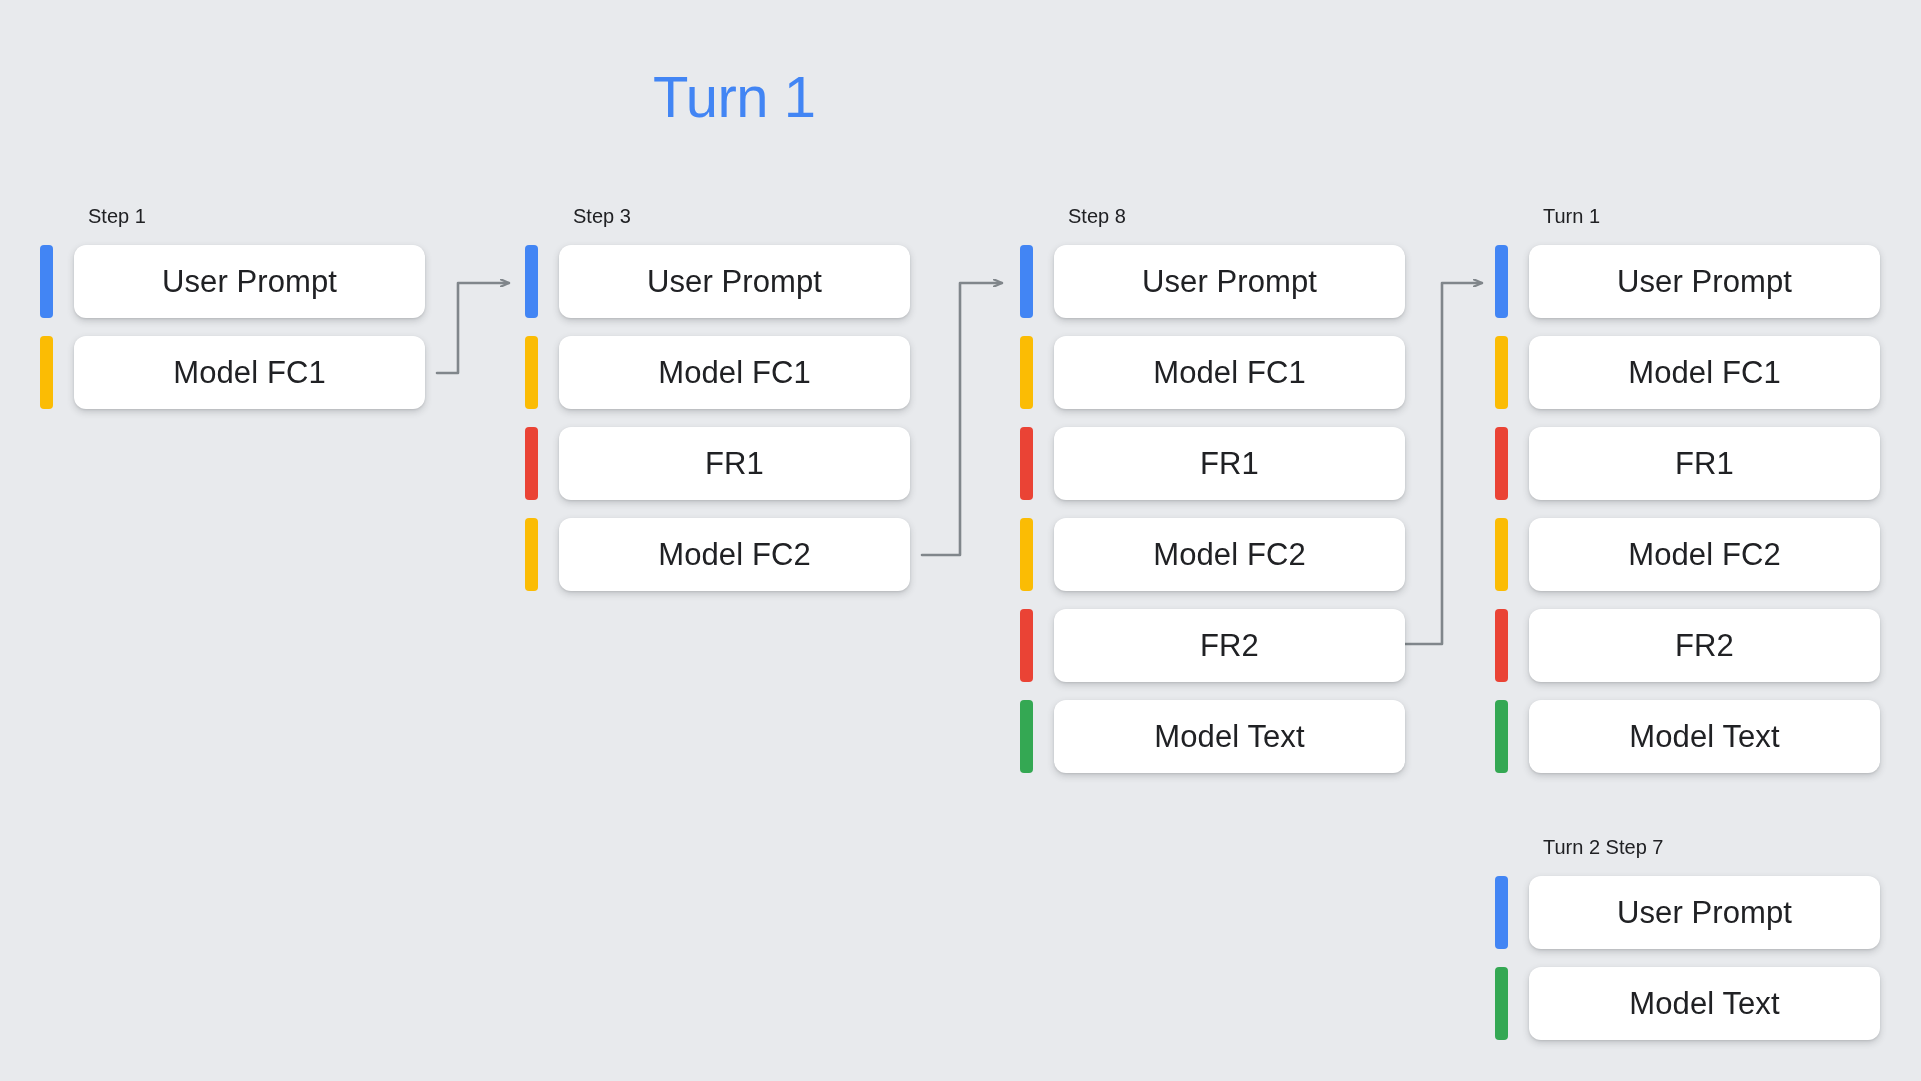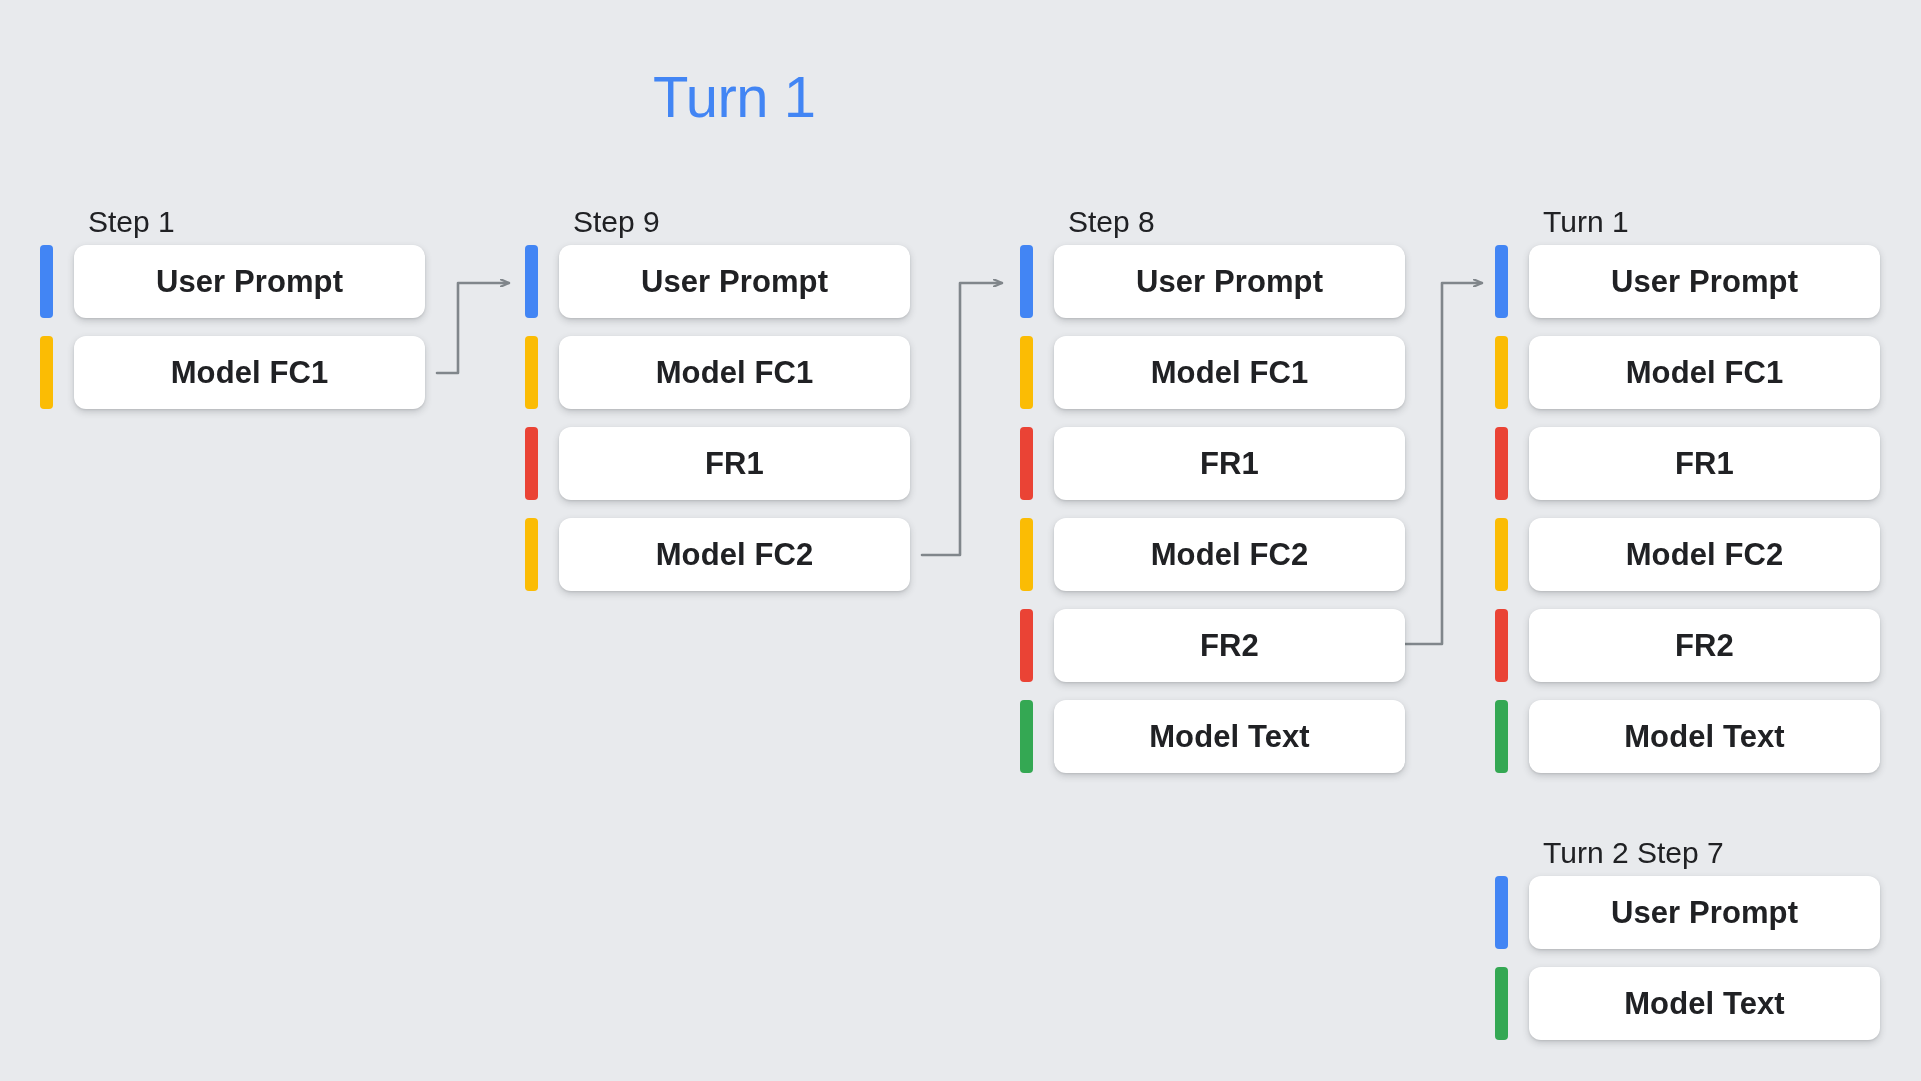--- a/index.html
+++ b/index.html
@@ -34,21 +34,21 @@
   #turn-header-2 { left: 1605px; top: 48px; }
 
   
   .column {
     position: absolute;
   }
   .col-label {
     position: absolute;
     left: 48px;
     top: -40px;
-    font-size: 30px;
+    font-size: 20px;
     color: #202124;
     white-space: nowrap;
   }
   .row {
     position: relative;
     height: 73px;
     margin-bottom: 18px;
   }
   .bar {
     position: absolute;
@@ -67,21 +67,20 @@
     position: absolute;
     left: 34px;
     top: 0;
     height: 73px;
     background: #ffffff;
     border-radius: 12px;
     box-shadow: 0 3px 7px rgba(60,64,67,0.22), 0 1px 2px rgba(60,64,67,0.12);
     display: flex;
     align-items: center;
     justify-content: center;
-    font-weight: bold;
   }
   .card span {
     font-size: 31px;
     color: #202124;
     letter-spacing: 0.1px;
     white-space: nowrap;
   }
 
   
   #col-step-1      { left: 40px;   top: 230px; }
@@ -132,21 +131,21 @@
     </div>
     <div class="row">
       <div class="bar yellow"></div>
       <div class="card">
         <span>Model FC1</span>
       </div>
     </div>
   </div>
 
   <div class="column" id="col-step-2">
-    <div class="col-label">Step 9</div>
+    <div class="col-label">Step 3</div>
     <div class="row">
       <div class="bar blue"></div>
       <div class="card">
         <span>User Prompt</span>
       </div>
     </div>
     <div class="row">
       <div class="bar yellow"></div>
       <div class="card">
         <span>Model FC1</span>

